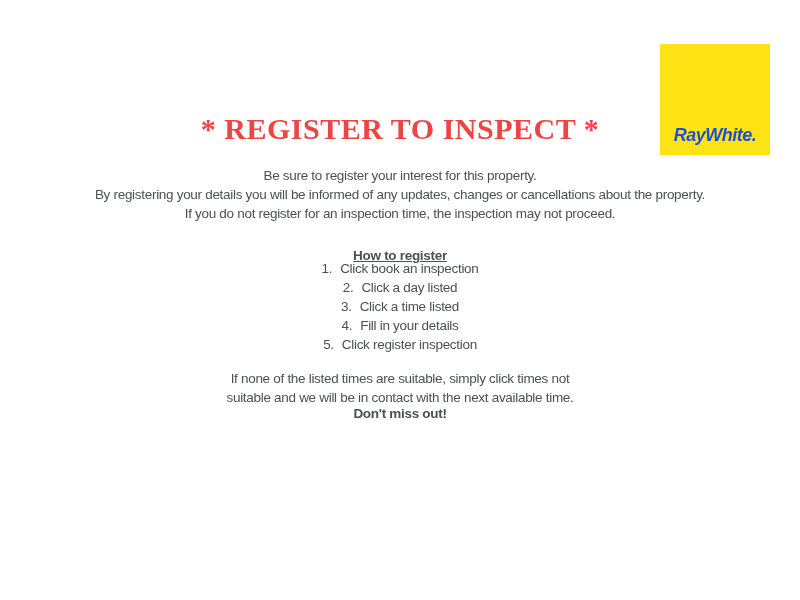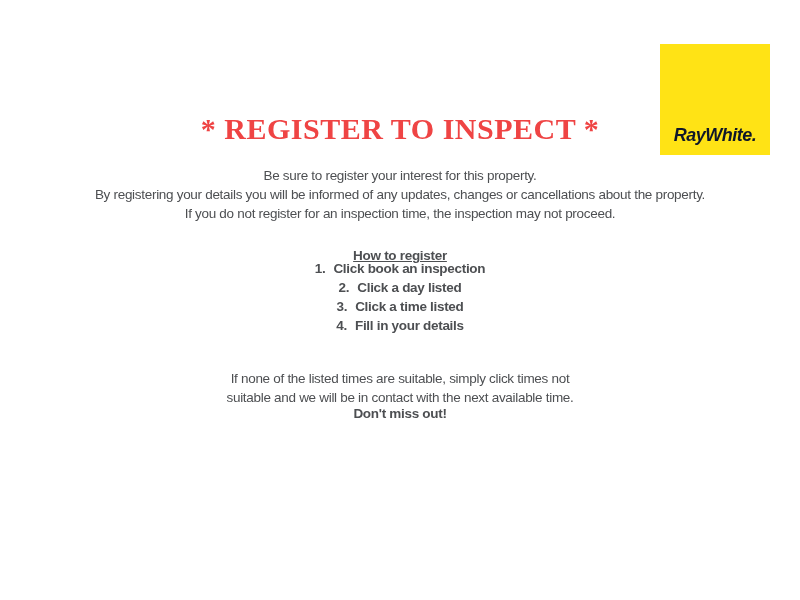--- a/index.html
+++ b/index.html
@@ -36,21 +36,21 @@
     letter-spacing: -0.3px;
     color: #4d4f52;
   }
   .intro-text { top: 166px; }
   .howto-heading {
     top: 246px;
     font-weight: bold;
     text-decoration: underline;
   }
   .steps { top: 259px; }
-  .step-line { height: 19px; font-weight: bold; }
+  .step-line { height: 19px; }
   .step-number {
     display: inline-block;
     margin-right: 8px;
   }
   .note-text { top: 369px; }
   .cta-block { top: 404px; }
   .cta-heading { font-weight: bold; }
   .logo {
     position: absolute;
     left: 660px;
@@ -62,21 +62,21 @@
     align-items: flex-end;
     justify-content: center;
     padding-bottom: 9px;
     box-sizing: border-box;
   }
   .logo-wordmark {
     font-style: italic;
     font-weight: bold;
     font-size: 18px;
     letter-spacing: -0.5px;
-    color: #0f172a;
+    color: #1d4ed8;
   }
 </style>
 </head>
 <body>
 
 <div class="poster">
 
   <h1 class="centered-block page-title">* REGISTER TO INSPECT *</h1>
 
   <div class="logo">
@@ -97,20 +97,23 @@
     </div>
     <div class="step-line">
       <span class="step-number">2.</span><span>Click a day listed</span>
     </div>
     <div class="step-line">
       <span class="step-number">3.</span><span>Click a time listed</span>
     </div>
     <div class="step-line">
       <span class="step-number">4.</span><span>Fill in your details</span>
     </div>
+    <div class="step-line">
+      <span class="step-number">5.</span><span>Click register inspection</span>
+    </div>
   </div>
 
   <div class="centered-block body-text note-text">
     <div>If none of the listed times are suitable, simply click times not</div>
     <div>suitable and we will be in contact with the next available time.</div>
   </div>
 
   <div class="centered-block body-text cta-block">
     <div class="cta-heading">Don't miss out!</div>
   </div>

